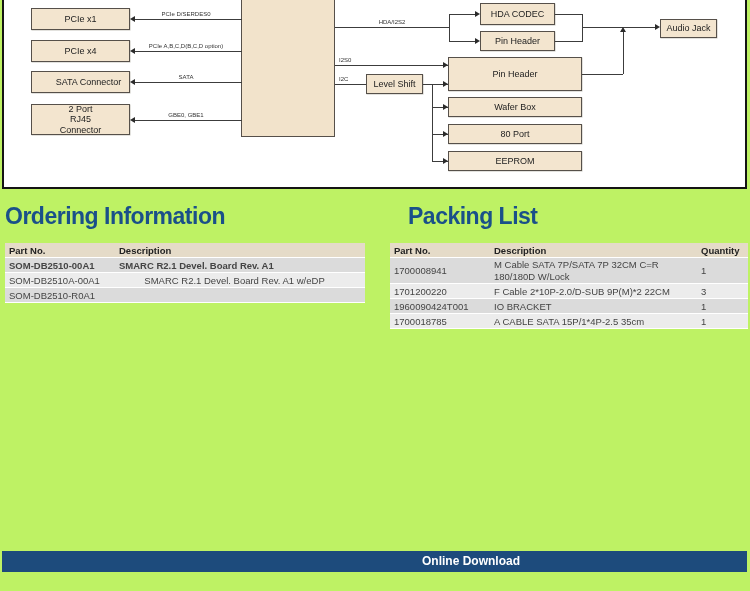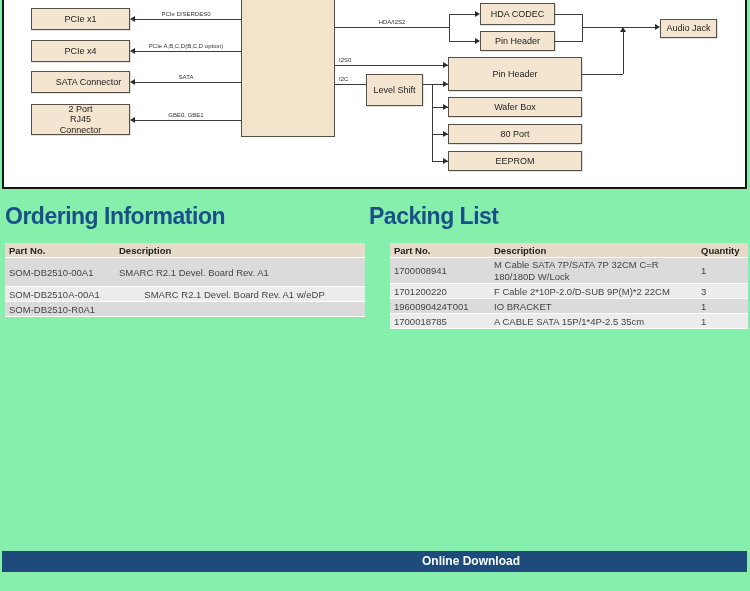--- a/index.html
+++ b/index.html
@@ -1,19 +1,19 @@
 <!DOCTYPE html>
 <html><head>
 <meta charset="utf-8">
 <style>
   * { margin:0; padding:0; box-sizing:border-box; }
   html,body { background:#fff; }
   .page {
     position:relative; width:750px; height:591px; overflow:hidden;
-    background:#86efac; font-family:"Liberation Sans", sans-serif;
+    background:#bef264; font-family:"Liberation Sans", sans-serif;
   }
   
   .bd {
     position:absolute; left:2px; top:-10px; width:745px; height:199px;
     border:2px solid #141414; border-top:none; background:#fff;
   }
   .node {
     position:absolute; background:#f3e5cf; border:1px solid #56504a;
     display:flex; align-items:center; justify-content:center; text-align:center;
     font-size:9px; color:#222; line-height:1.15; box-shadow:0.5px 0.5px 0 rgba(90,80,60,.35);
@@ -125,21 +125,21 @@
     <div class="hline" style="left:578px; top:84px; width:41px;"></div>
     <div class="vline" style="left:619px; top:41px; height:43px;"></div>
     <div class="arr u" style="left:616px; top:37px;"></div>
 
     <div class="hline" style="left:331px; top:75px; width:113px;"></div>
     <div class="arr r" style="left:439px; top:72px;"></div>
     <div class="siglabel" style="left:335px; top:67px;">I2S0</div>
 
     <div class="hline" style="left:331px; top:94px; width:31px;"></div>
     <div class="siglabel" style="left:335px; top:86px;">I2C</div>
-    <div class="node" style="left:362px; top:84px; width:57px; height:32px;justify-content:center;">
+    <div class="node" style="left:362px; top:84px; width:57px; height:20px;justify-content:center;">
       <span>Level Shift</span>
     </div>
     <div class="hline" style="left:419px; top:94px; width:25px;"></div>
     <div class="arr r" style="left:439px; top:91px;"></div>
     <div class="vline" style="left:428px; top:94px; height:77px;"></div>
     <div class="hline" style="left:428px; top:117px; width:16px;"></div>
     <div class="arr r" style="left:439px; top:114px;"></div>
     <div class="hline" style="left:428px; top:144px; width:16px;"></div>
     <div class="arr r" style="left:439px; top:141px;"></div>
     <div class="hline" style="left:428px; top:171px; width:16px;"></div>
@@ -159,34 +159,34 @@
     </div>
   </div>
 
   <div class="h1" style="left:5px; top:203px;">Ordering Information</div>
 
   <div class="tbl" style="left:5px; top:243px; width:360px;">
     <div class="trow head" style="height:15px;">
       <div class="cell o-c1">Part No.</div>
       <div class="cell o-c2">Description</div>
     </div>
-    <div class="trow g1" style="height:29px;">
+    <div class="trow g1" style="height:15px;font-weight:bold;">
       <div class="cell o-c1">SOM-DB2510-00A1</div>
       <div class="cell o-c2">SMARC R2.1 Devel. Board Rev. A1</div>
     </div>
     <div class="trow g2" style="height:15px;gap:36px;">
       <div class="cell o-c1">SOM-DB2510A-00A1</div>
       <div class="cell o-c2">SMARC R2.1 Devel. Board Rev. A1 w/eDP</div>
     </div>
     <div class="trow g1" style="height:15px;">
       <div class="cell o-c1">SOM-DB2510-R0A1</div>
     </div>
   </div>
 
-  <div class="h1" style="left:369px; top:203px;">Packing List</div>
+  <div class="h1" style="left:408px; top:203px;">Packing List</div>
 
   <div class="tbl" style="left:390px; top:243px; width:358px;">
     <div class="trow head" style="height:15px;">
       <div class="cell p-c1">Part No.</div>
       <div class="cell p-c2">Description</div>
       <div class="cell p-c3">Quantity</div>
     </div>
     <div class="trow g1" style="height:26px;">
       <div class="cell p-c1">1700008941</div>
       <div class="cell p-c2">M Cable SATA 7P/SATA 7P 32CM C=R 180/180D W/Lock</div>

